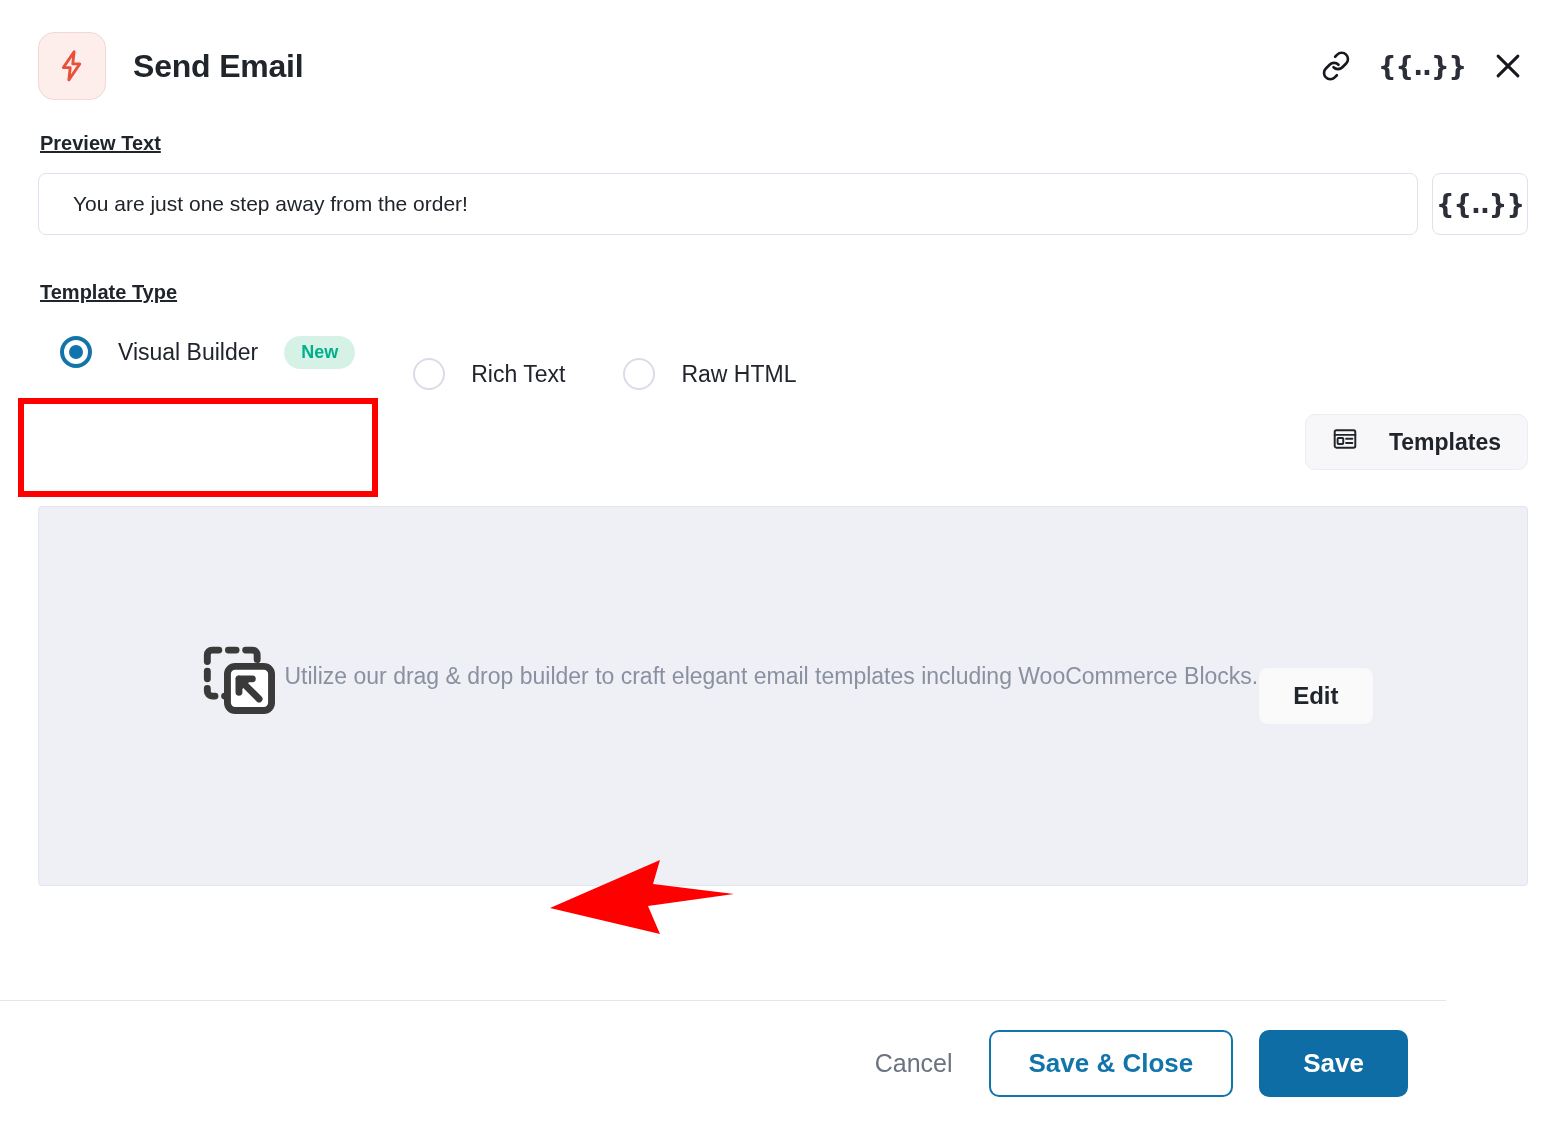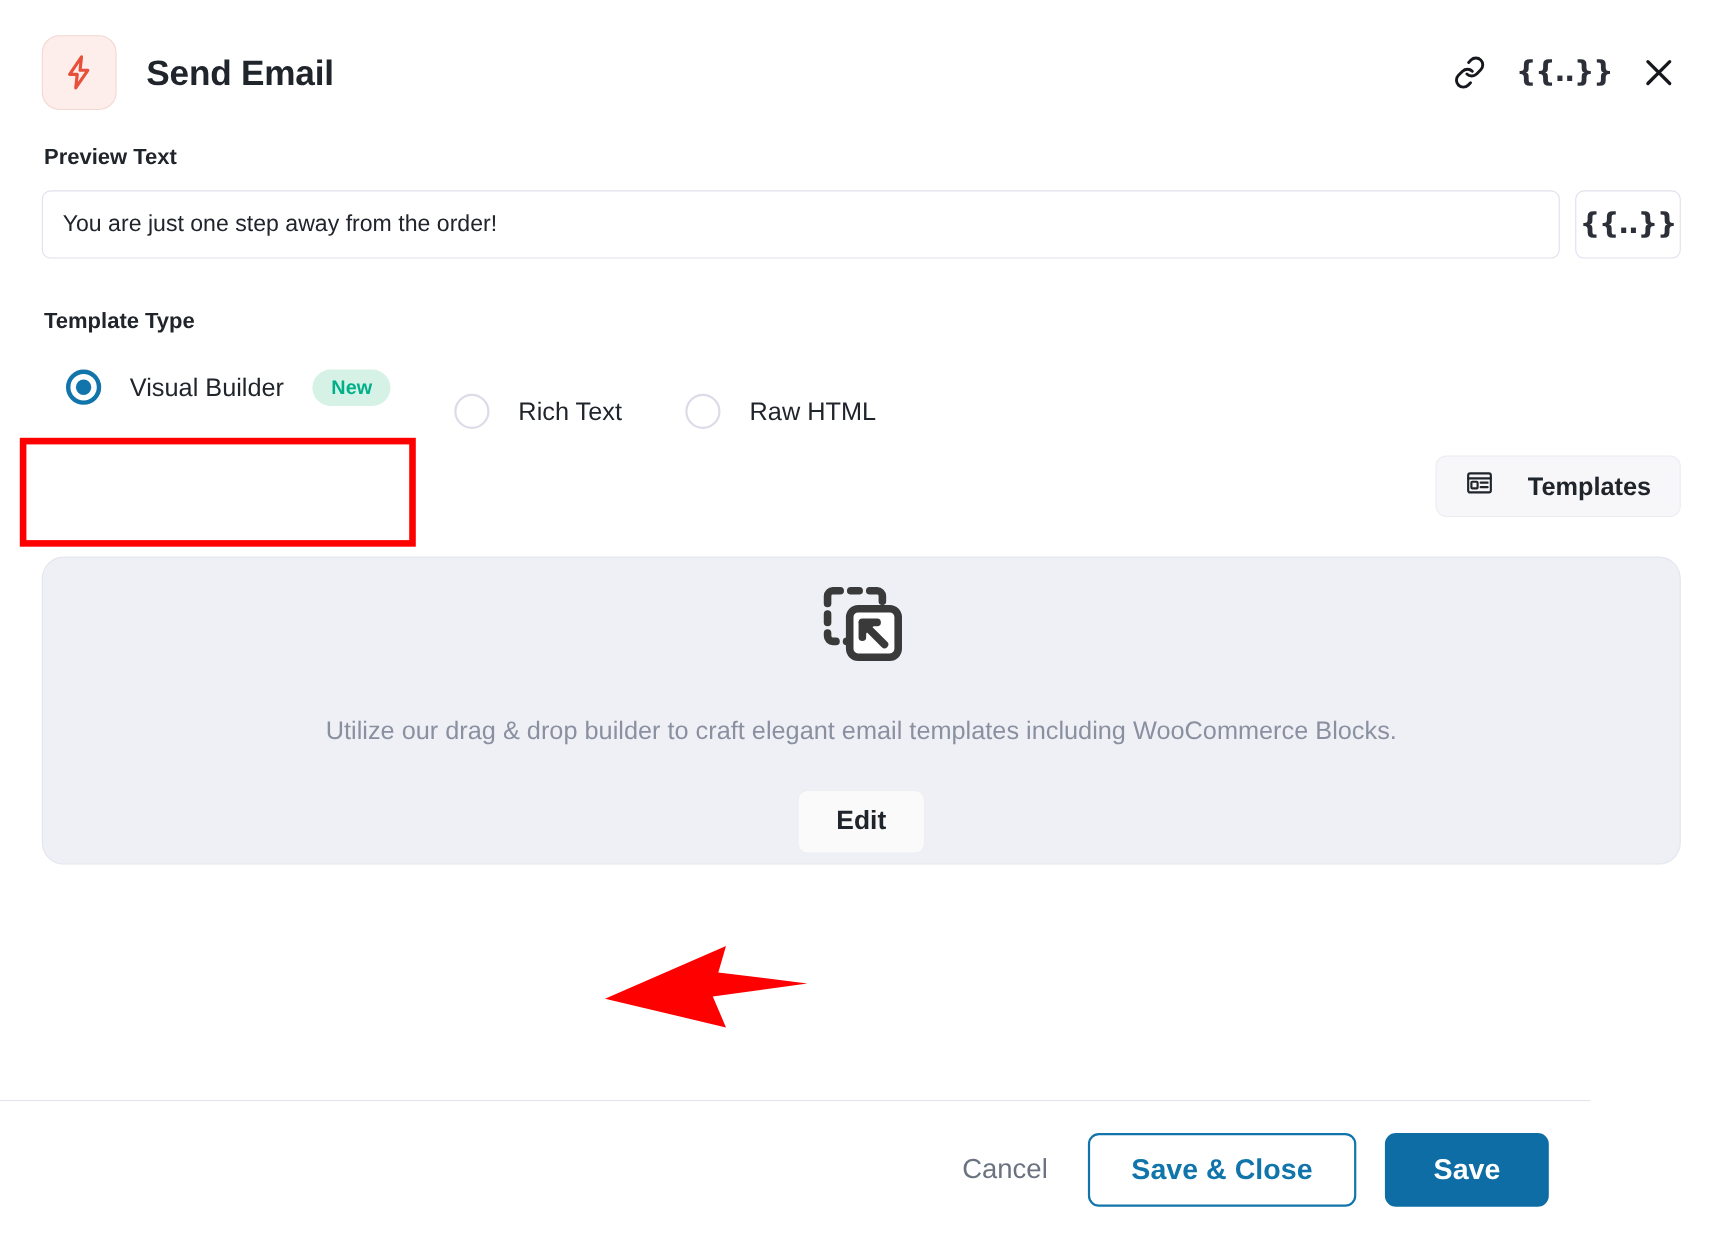--- a/index.html
+++ b/index.html
@@ -80,39 +80,40 @@
     left: 0; top: 132px;
     width: 1566px;
     height: 868px;
     padding: 0 38px;
   }
   .field-label {
     font-size: 20px;
     font-weight: 700;
     color: #20242b;
     margin: 0 0 18px 2px;
+    text-decoration: underline;
   }
 
   
   #preview-row {
     display: flex;
     align-items: stretch;
     gap: 14px;
     height: 62px;
   }
   #preview-input {
     flex: 1 1 auto;
     height: 62px;
     border: 1px solid #e0e0ee;
     border-radius: 8px;
     background: #fff;
     font-family: "Liberation Sans", sans-serif;
     font-size: 21px;
     color: #20242b;
-    padding: 0 18px;
+    padding: 0 34px;
     outline: none;
   }
   #preview-input::placeholder { color: #9aa0ad; }
   #preview-mergetag {
     flex: 0 0 auto;
     width: 96px;
     height: 62px;
     border: 1px solid #e0e0ee;
     border-radius: 8px;
     background: #fff;
@@ -207,26 +208,25 @@
     font-family: "Liberation Sans", sans-serif;
     font-size: 23px;
     font-weight: 600;
     color: #20242b;
     cursor: pointer;
   }
 
   
   #builder-panel {
     margin-top: 36px;
-    height: 280px;
+    height: 380px;
     background: #eef0f6;
     border: 1px solid #e3e5ee;
-    border-radius: 20px;
-    display: flex;
-    flex-direction: column;
+    border-radius: 4px;
+    display: flex;
     align-items: center;
     justify-content: center;
   }
   #builder-icon { margin-bottom: 38px; }
   #builder-desc {
     font-size: 23px;
     color: #8a90a0;
     text-align: center;
     margin: 0 0 40px;
   }

